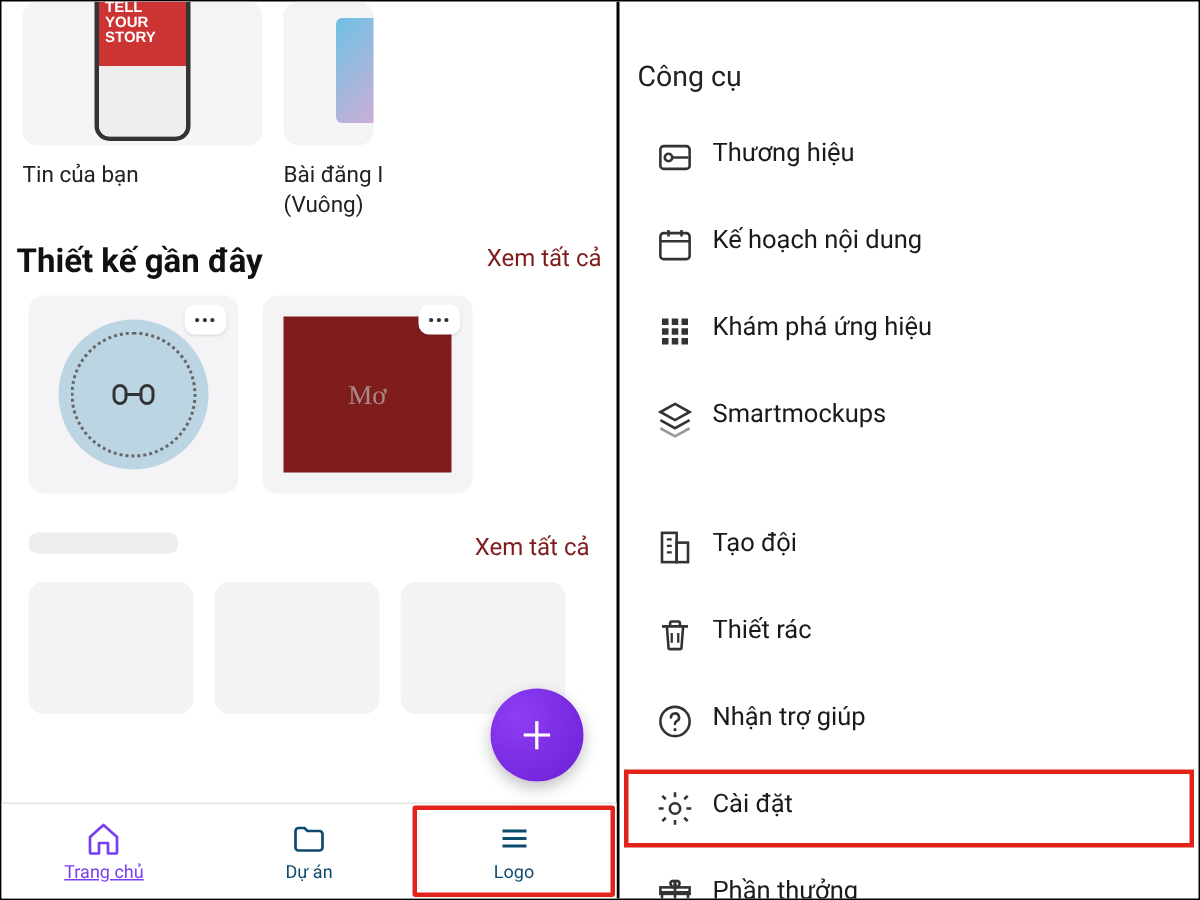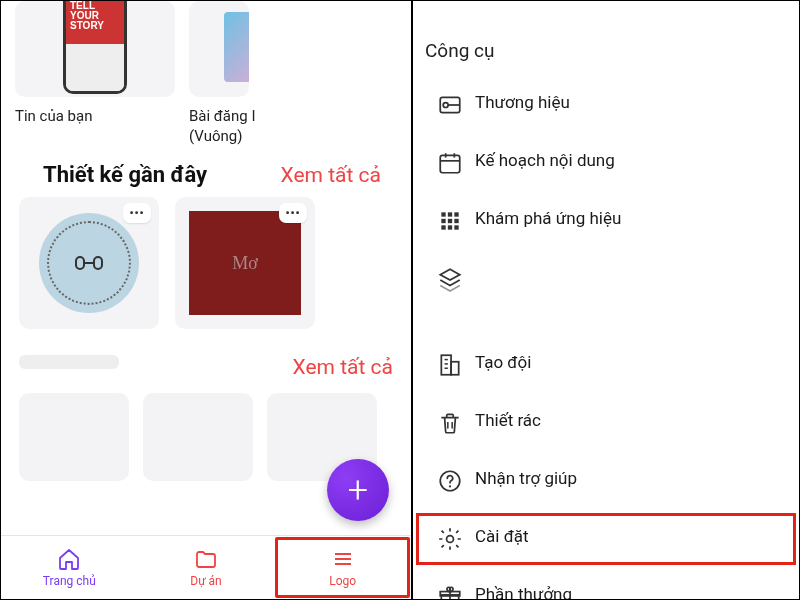--- a/index.html
+++ b/index.html
@@ -107,32 +107,31 @@
     background: linear-gradient(135deg,#6ec1e4,#f7a6d0);
     display:flex; align-items:center; justify-content:center;
     margin-left: 80px;
     flex-shrink: 0;
     border-radius: 4px;
   }
   
   .section-head {
     display: flex;
     justify-content: space-between;
-    align-items: center;
-    padding: 16px 30px 10px;
-    margin-left: 12px;
+    align-items: flex-start;
+    padding: 16px 10px 10px;
   }
   .section-title {
     font-size: 22px;
     font-weight: 700;
     color: #111;
   }
   .see-all {
-    font-size: 21px;
-    color: #ef4444;
+    font-size: 16px;
+    color: #7f1d1d;
   }
   
   .recent-row {
     display: flex;
     gap: 16px;
     padding: 0 18px;
   }
   .recent-card {
     width: 140px;
     background: #f4f4f6;
@@ -220,23 +219,23 @@
     border-top: 1px solid #e5e5e5;
     display:flex;
     background:#fff;
   }
   .nav-item {
     flex:1;
     display:flex; flex-direction:column;
     align-items:center; justify-content:center;
     gap:3px;
     font-size: 12px;
-    color:#ef4444;
-  }
-  .nav-item.active { color:#7a3df5; }
+    color:#0c4a6e;
+  }
+  .nav-item.active { color:#7a3df5;text-decoration:underline; }
   .nav-item.menu {
     outline: 3px solid #e2231a;
     outline-offset: -4px;
     border-radius: 3px;
   }
   .nav-icon { width:24px; height:24px; }
   
   .rp-title {
     font-size: 19px;
     color: #222;
@@ -388,20 +387,21 @@
       </svg>
     <span>Khám phá ứng hiệu</span>
   </div>
 
   <div class="menu-item">
     <svg class="menu-icon" viewBox="0 0 24 24">
         <path d="M12 3l9 5-9 5-9-5z" fill="none" stroke="#333" stroke-width="1.6"></path>
         <path d="M3 13l9 5 9-5" fill="none" stroke="#333" stroke-width="1.6"></path>
         <path d="M3 18l9 5 9-5" fill="none" stroke="#333" stroke-width="1.6" opacity="0.5"></path>
       </svg>
+    <span>Smartmockups</span>
   </div>
 
   <div class="rp-divider"></div>
 
   <div class="menu-item">
     <svg class="menu-icon" viewBox="0 0 24 24">
         <rect x="4" y="3" width="9" height="18" fill="none" stroke="#333" stroke-width="1.6"></rect>
         <rect x="13" y="9" width="7" height="12" fill="none" stroke="#333" stroke-width="1.6"></rect>
         <line x1="7" y1="7" x2="10" y2="7" stroke="#333" stroke-width="1.4"></line>
         <line x1="7" y1="11" x2="10" y2="11" stroke="#333" stroke-width="1.4"></line>

